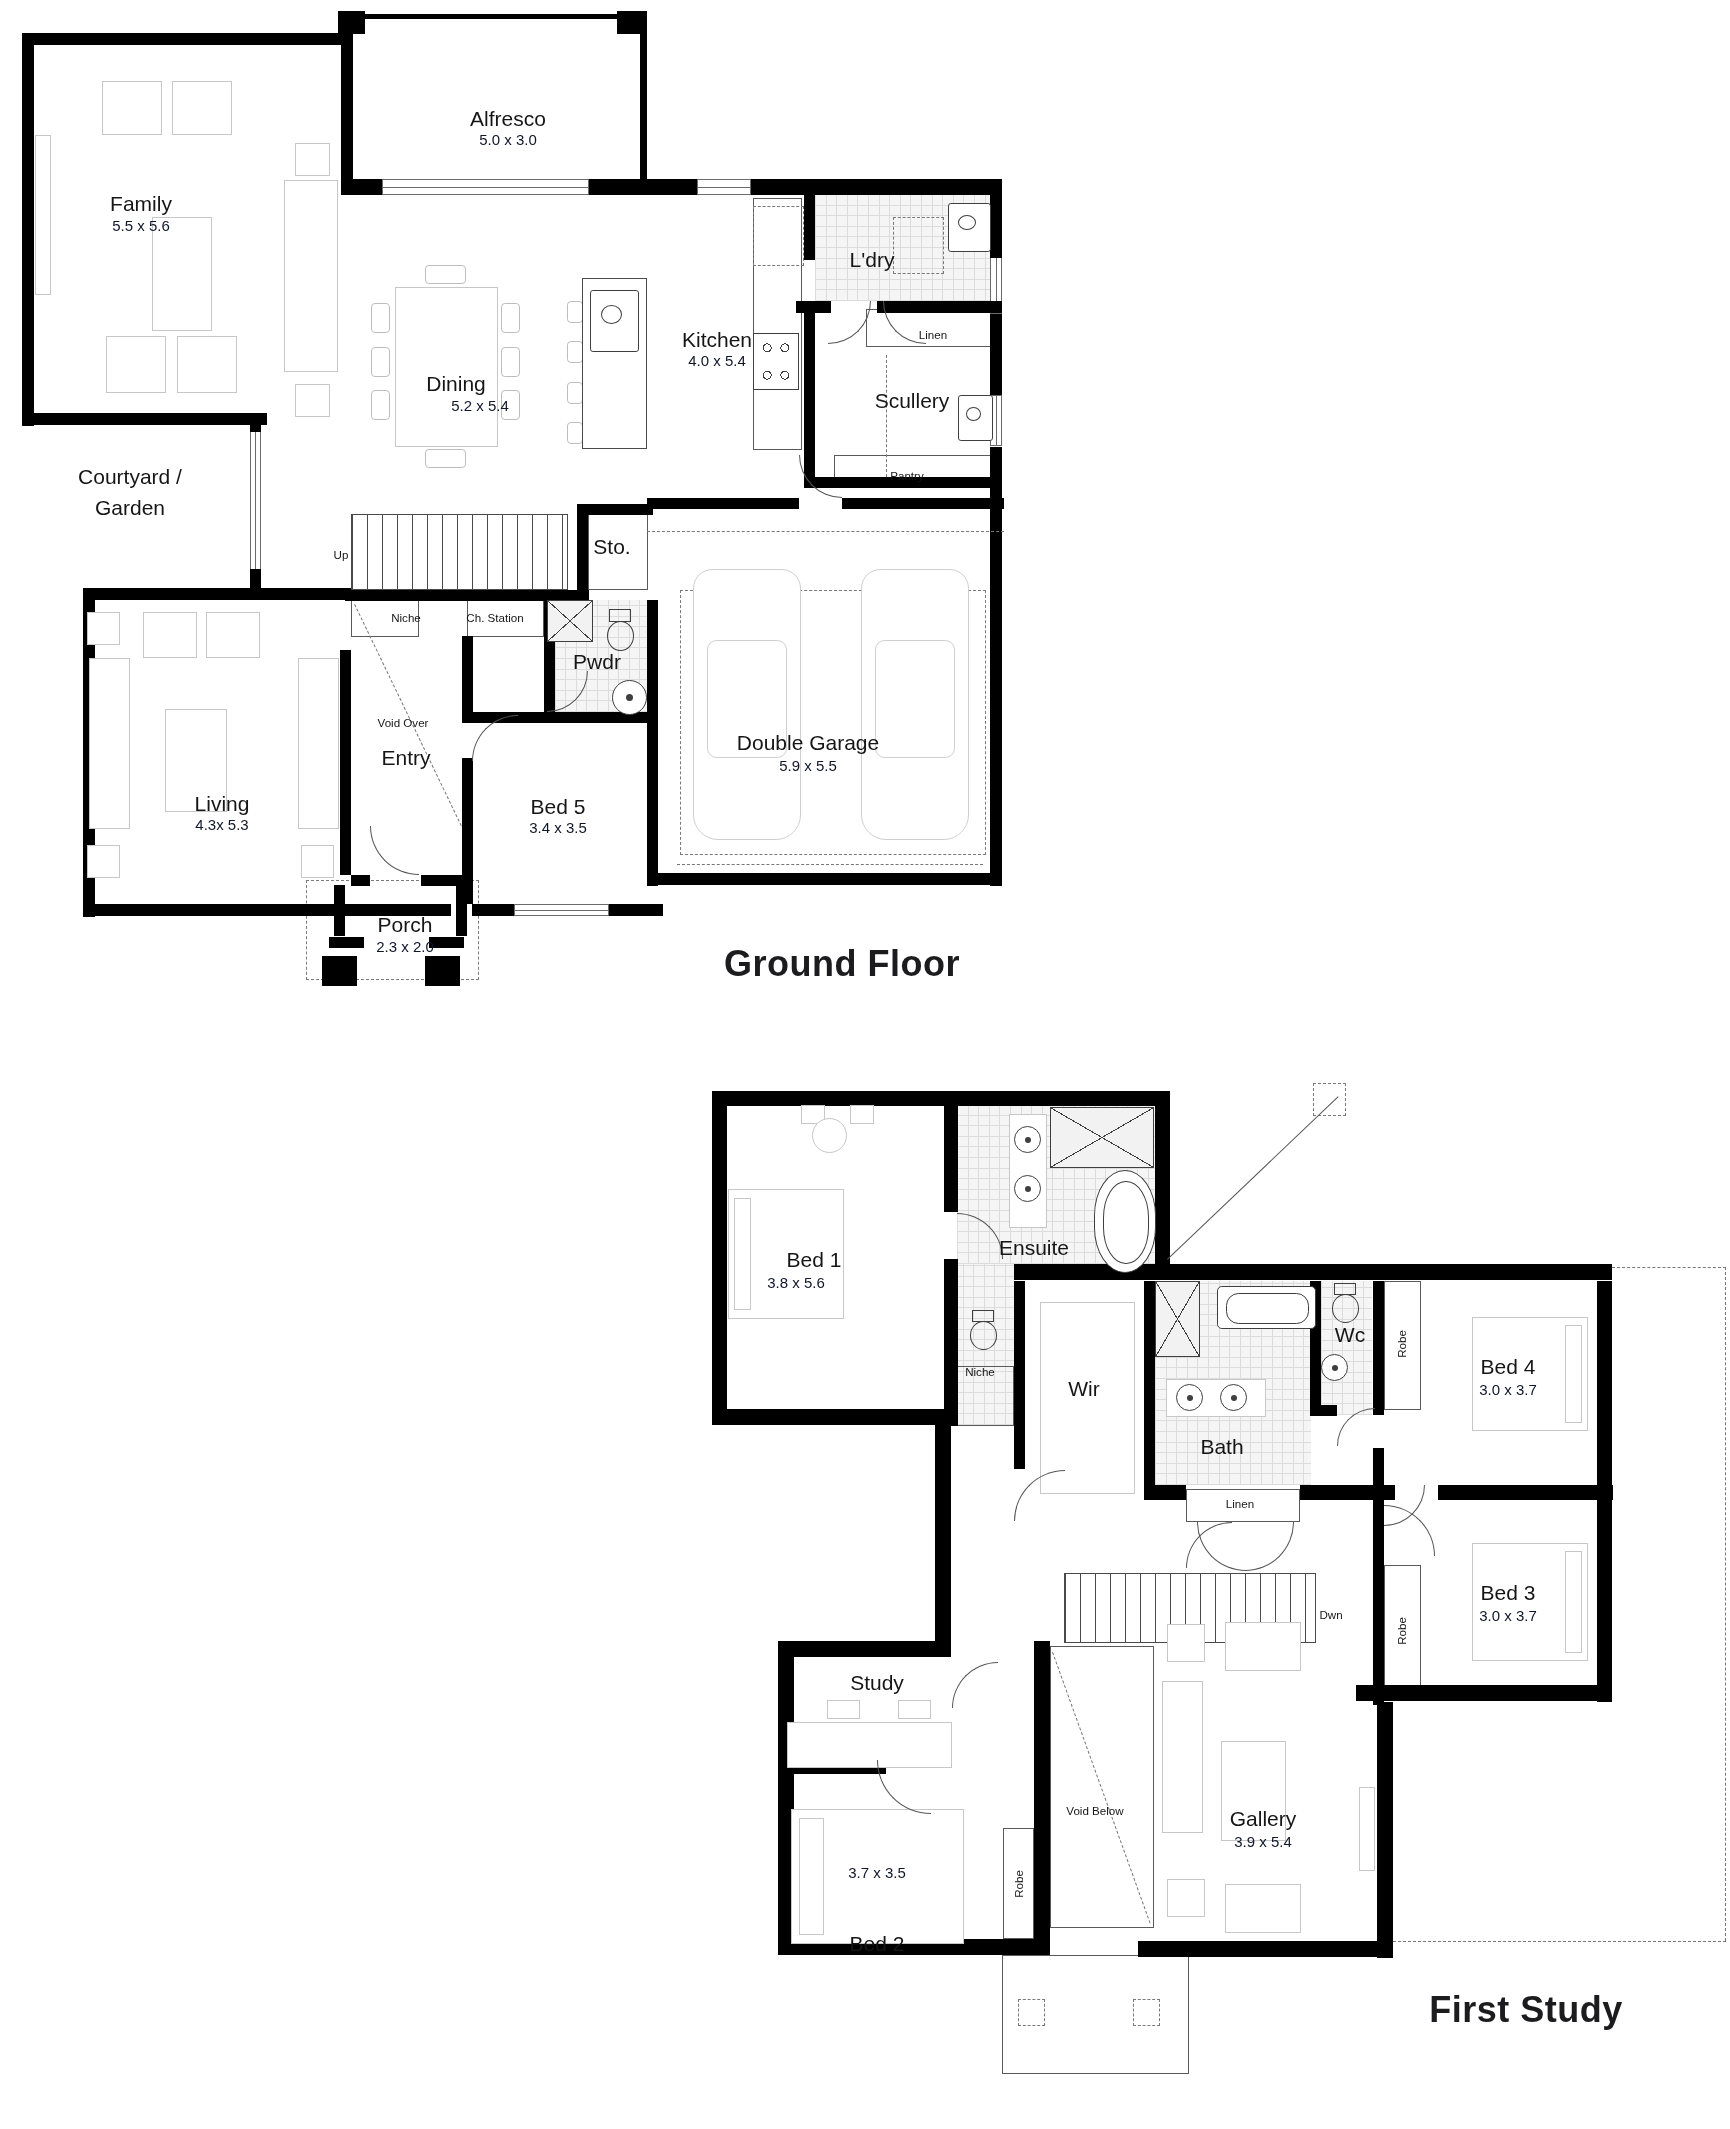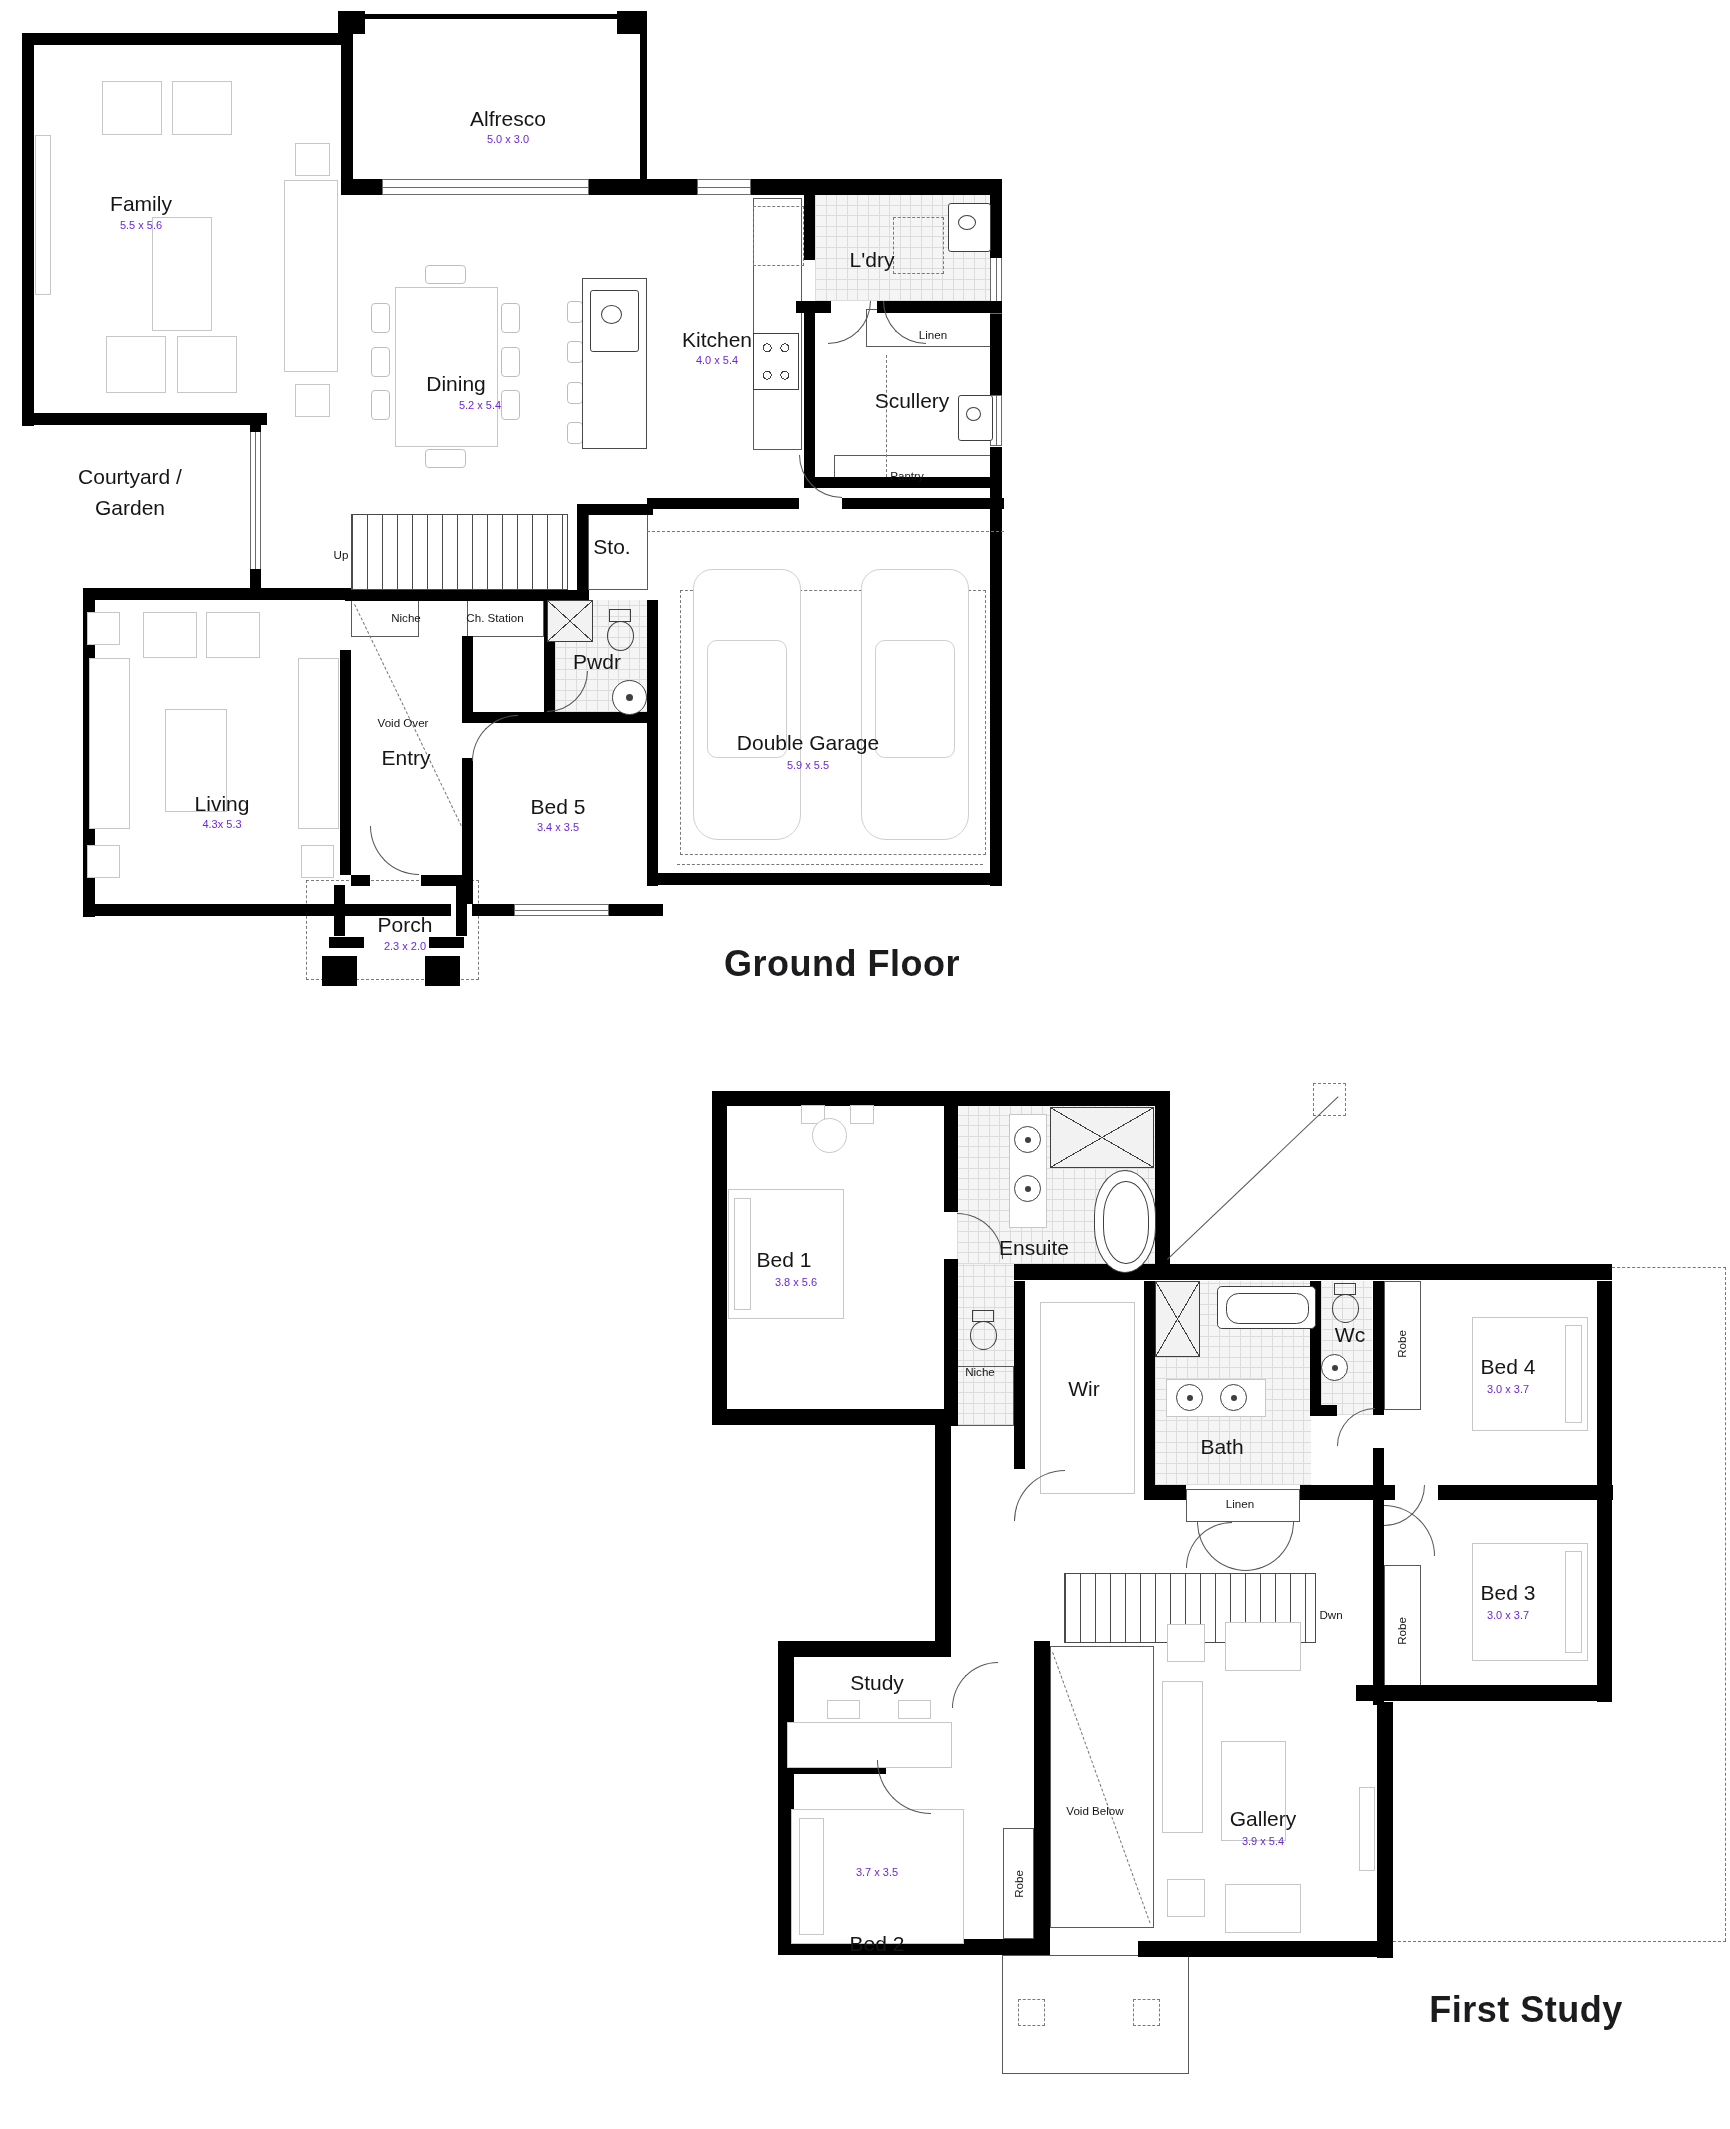--- a/index.html
+++ b/index.html
@@ -45,21 +45,21 @@
   .tub{border:1.5px solid #3f3f3f;border-radius:4.8px;background:#fff;}
   .tub:after{content:'';position:absolute;left:8%;top:14%;width:84%;height:72%;border:1px solid #3f3f3f;border-radius:12.6px;}
   .oval{border:1.5px solid #3f3f3f;border-radius:50%/44%;background:#fff;}
   .oval:after{content:'';position:absolute;left:14%;top:10%;width:72%;height:80%;border:1px solid #3f3f3f;border-radius:50%/44%;}
   .cook{border:1px solid #3f3f3f;background:#fff;
     background-image:radial-gradient(circle 4.4px at 30% 25%,transparent 3.4px,#3f3f3f 3.4px 4.4px,transparent 4.4px),
                      radial-gradient(circle 4.4px at 70% 25%,transparent 3.4px,#3f3f3f 3.4px 4.4px,transparent 4.4px),
                      radial-gradient(circle 4.4px at 30% 75%,transparent 3.4px,#3f3f3f 3.4px 4.4px,transparent 4.4px),
                      radial-gradient(circle 4.4px at 70% 75%,transparent 3.4px,#3f3f3f 3.4px 4.4px,transparent 4.4px);}
   .lbl{position:absolute;font-size:21px;color:#161616;white-space:nowrap;transform:translate(-50%,-50%);}
-  .dim{position:absolute;font-size:11px;color:#6d28d9;white-space:nowrap;transform:translate(-50%,-50%);}
+  .dim{position:absolute;font-size:15px;color:#0f172a;white-space:nowrap;transform:translate(-50%,-50%);}
   .sm{position:absolute;font-size:11.6px;color:#161616;white-space:nowrap;transform:translate(-50%,-50%);}
   .smv{position:absolute;font-size:11.6px;color:#161616;white-space:nowrap;transform:translate(-50%,-50%) rotate(-90deg);}
   .title{position:absolute;font-size:36px;font-weight:700;color:#1c1c1e;white-space:nowrap;transform:translate(-50%,-50%);letter-spacing:0.5px;}
   .dline{background:transparent;}
 </style>
 </head>
 <body>
 
 <div id="plan">
   <div id="ground" class="floor">
@@ -333,21 +333,21 @@
       <div class="abs arc arc-tr" style="left: 957px; top: 1213px; width: 46px; height: 46px;"></div>
       <div class="abs arc arc-tl" style="left: 1014px; top: 1470px; width: 51px; height: 51px;"></div>
       <div class="abs arc arc-tl" style="left: 1186px; top: 1522px; width: 46px; height: 46px;"></div>
       <div class="abs arc arc-bl" style="left: 1197px; top: 1522px; width: 49px; height: 49px;"></div>
       <div class="abs arc arc-br" style="left: 1245px; top: 1522px; width: 49px; height: 49px;"></div>
       <div class="abs arc arc-tl" style="left: 1337px; top: 1408px; width: 38px; height: 38px;"></div>
       <div class="abs arc arc-br" style="left: 1384px; top: 1485px; width: 41px; height: 41px;"></div>
       <div class="abs arc arc-tr" style="left: 1384px; top: 1505px; width: 51px; height: 51px;"></div>
       <div class="abs arc arc-bl" style="left: 877px; top: 1760px; width: 54px; height: 54px;"></div>
       <div class="abs arc arc-tl" style="left: 952px; top: 1662px; width: 46px; height: 46px;"></div>
-      <div class="lbl" style="left: 784px; top: 1260px; text-align: right;">Bed 1</div>
+      <div class="lbl" style="left: 814px; top: 1260px; text-align: right;">Bed 1</div>
       <div class="dim" style="left: 796px; top: 1282px;">3.8 x 5.6</div>
       <div class="lbl" style="left: 1034px; top: 1248px;">Ensuite</div>
       <div class="sm" style="left: 980px; top: 1371px;">Niche</div>
       <div class="lbl" style="left: 1084px; top: 1389px;">Wir</div>
       <div class="lbl" style="left: 1222px; top: 1447px;">Bath</div>
       <div class="sm" style="left: 1240px; top: 1503px;">Linen</div>
       <div class="lbl" style="left: 1350px; top: 1335px;">Wc</div>
       <div class="smv" style="left: 1401px; top: 1344px;">Robe</div>
       <div class="lbl" style="left: 1508px; top: 1367px; text-align: center;">Bed 4</div>
       <div class="dim" style="left: 1508px; top: 1389px;">3.0 x 3.7</div>

